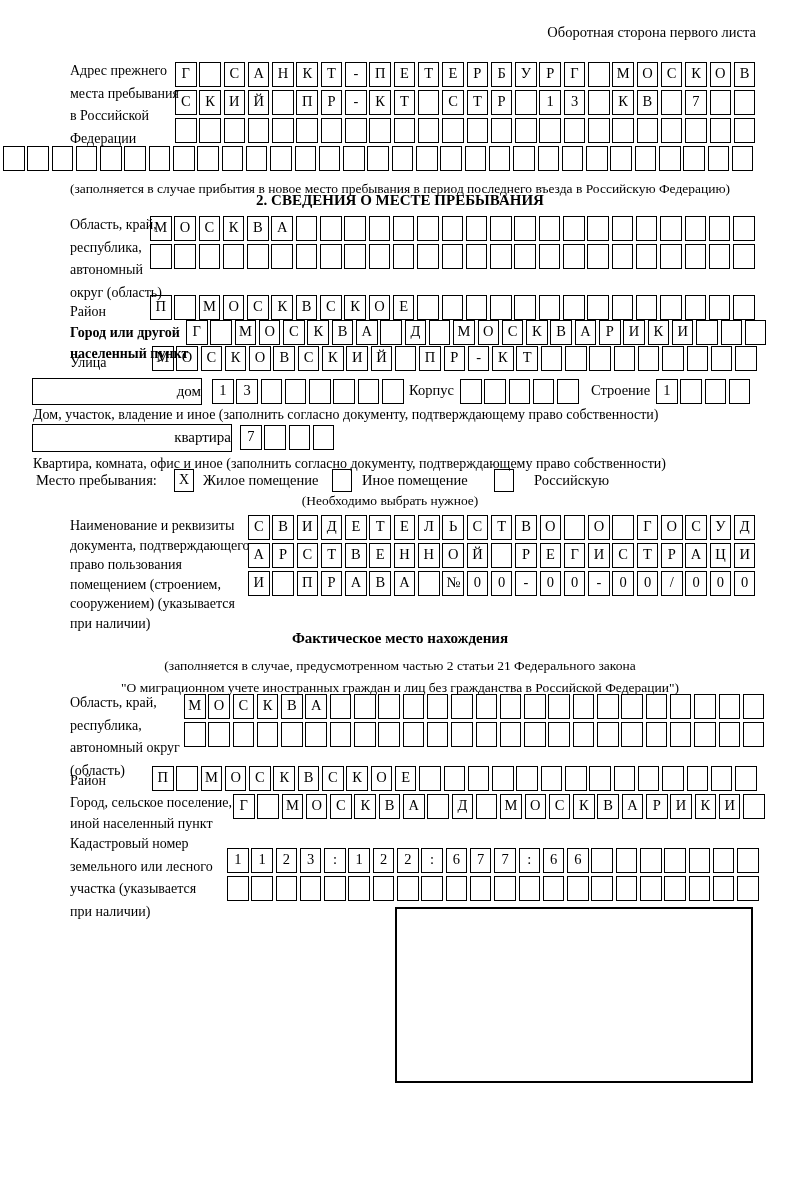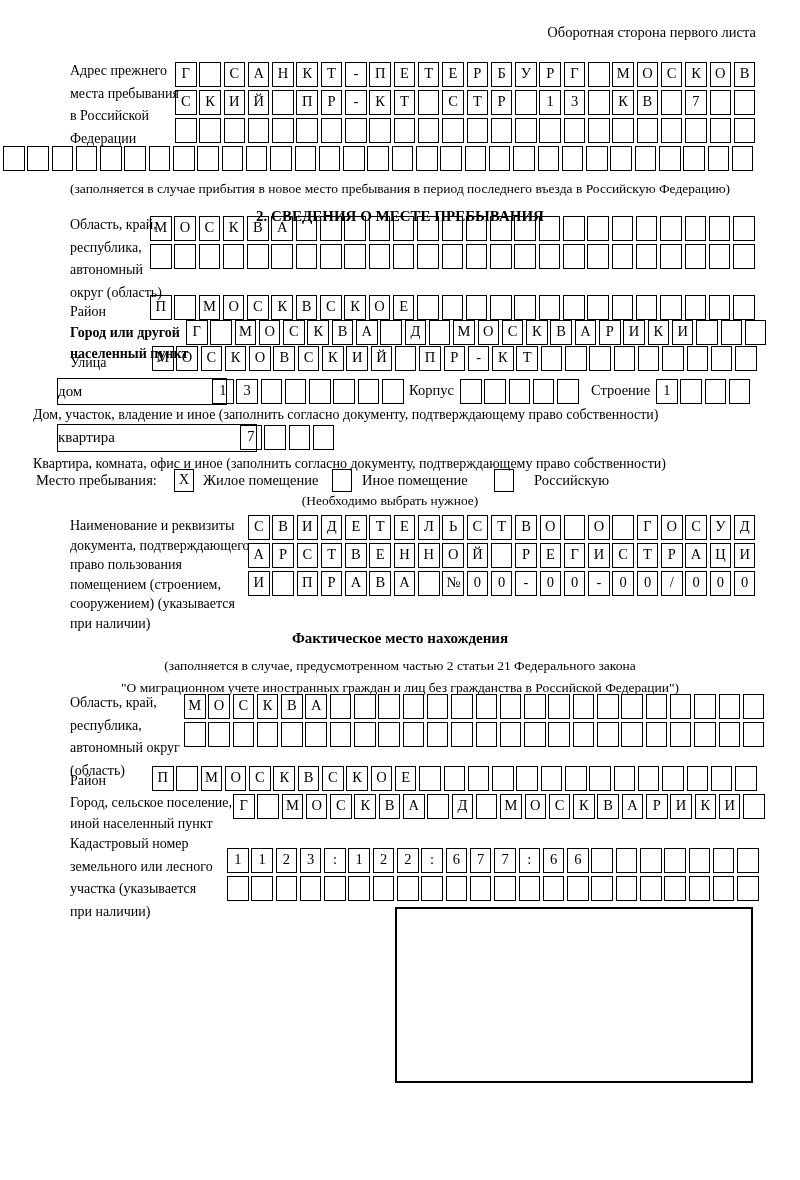--- a/index.html
+++ b/index.html
@@ -21,21 +21,21 @@
     font-family:"Liberation Serif", serif;
   }
   .label { font-size:14px; line-height:22.5px; white-space:pre-line; }
   .label-tight { font-size:14px; line-height:19.5px; white-space:pre-line; }
   .label-2l { font-size:14px; line-height:21px; white-space:pre-line; }
   .note { font-size:13.5px; }
   .center { left:0; width:800px; text-align:center; }
   .bold { font-weight:bold; }
   .widebox {
     border:1.7px solid #000;
-    text-align:left; font-size:15px;margin-left:25px;
+    text-align:right; font-size:15px;
   }
   .checkbox {
     display:inline-block; width:20px; height:23px;
     border:1.6px solid #000;
     text-align:center; font-size:14px; line-height:20px;
     vertical-align:middle;
   }
   .opt-label { font-size:14.5px; }
   .stamp-box { border:2px solid #000; background:#fff; }
   .stamp-caption { font-size:13.8px; line-height:22px; text-align:center; white-space:pre-line; }
@@ -157,21 +157,21 @@
       <span class="cell"></span>
       <span class="cell"></span>
       <span class="cell"></span>
       <span class="cell"></span>
       <span class="cell"></span>
       <span class="cell"></span>
       <span class="cell"></span>
     </div>
   <div class="abs note center" style="top:173px;margin-top:8px;">(заполняется в случае прибытия в новое место пребывания в период последнего въезда в Российскую Федерацию)</div>
 
-  <div class="abs center bold" style="top:208px; font-size:15px;text-align:center;">2. СВЕДЕНИЯ О МЕСТЕ ПРЕБЫВАНИЯ</div>
+  <div class="abs center bold" style="top:192px; font-size:15px;text-align:center;">2. СВЕДЕНИЯ О МЕСТЕ ПРЕБЫВАНИЯ</div>
 
   <div class="abs label" style="left:70px; top:214px; width:115px;">Область, край,
 республика,
 автономный
 округ (область)</div>
   <div class="abs grid" style="left:150px; top:216px;">
       <span class="cell">М</span>
       <span class="cell">О</span>
       <span class="cell">С</span>
       <span class="cell">К</span>

